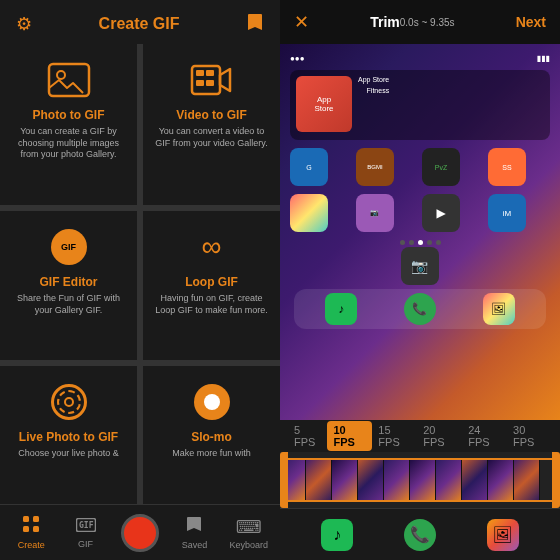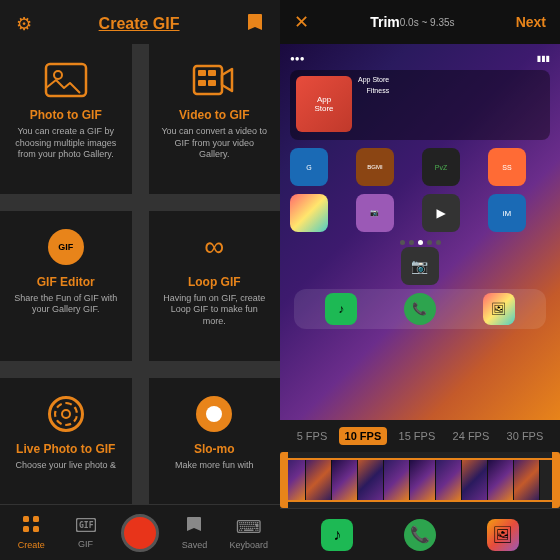--- a/index.html
+++ b/index.html
@@ -31,33 +31,32 @@
 
     .left-header .gear-icon {
       color: #e8841a;
       font-size: 18px;
     }
 
     .left-header .title {
       color: #e8841a;
       font-size: 16px;
       font-weight: 600;
-      text-decoration: underline;
     }
 
     .left-header .save-icon {
       color: #e8841a;
       font-size: 18px;
     }
 
     .grid {
       display: grid;
       grid-template-columns: 1fr 1fr;
       flex: 1;
-      gap: 17px;
+      gap: 6px;
       background: #333;
     }
 
     .grid-cell {
       background: #1a1a1a;
       display: flex;
       flex-direction: column;
       align-items: center;
       justify-content: flex-start;
       padding: 14px 10px 10px;
@@ -610,20 +609,21 @@
           <div style="width:32px;height:32px;border-radius:8px;background:linear-gradient(135deg,#FF6B6B,#FFE66D,#4ECDC4);display:flex;align-items:center;justify-content:center;font-size:12px;">🖼</div>
         </div>
       </div>
     </div>
   </div>
 
   <div class="fps-bar">
     <span class="fps-item">5 FPS</span>
     <span class="fps-item active">10 FPS</span>
     <span class="fps-item">15 FPS</span>
+    <span class="fps-item">20 FPS</span>
     <span class="fps-item">24 FPS</span>
     <span class="fps-item">30 FPS</span>
   </div>
 
   <div class="timeline-strip">
     <div class="timeline-handle"></div>
     <div class="timeline-border-top"></div>
     <div class="timeline-border-bottom"></div>
     <div class="timeline-inner">
       <div class="timeline-frame"></div>

